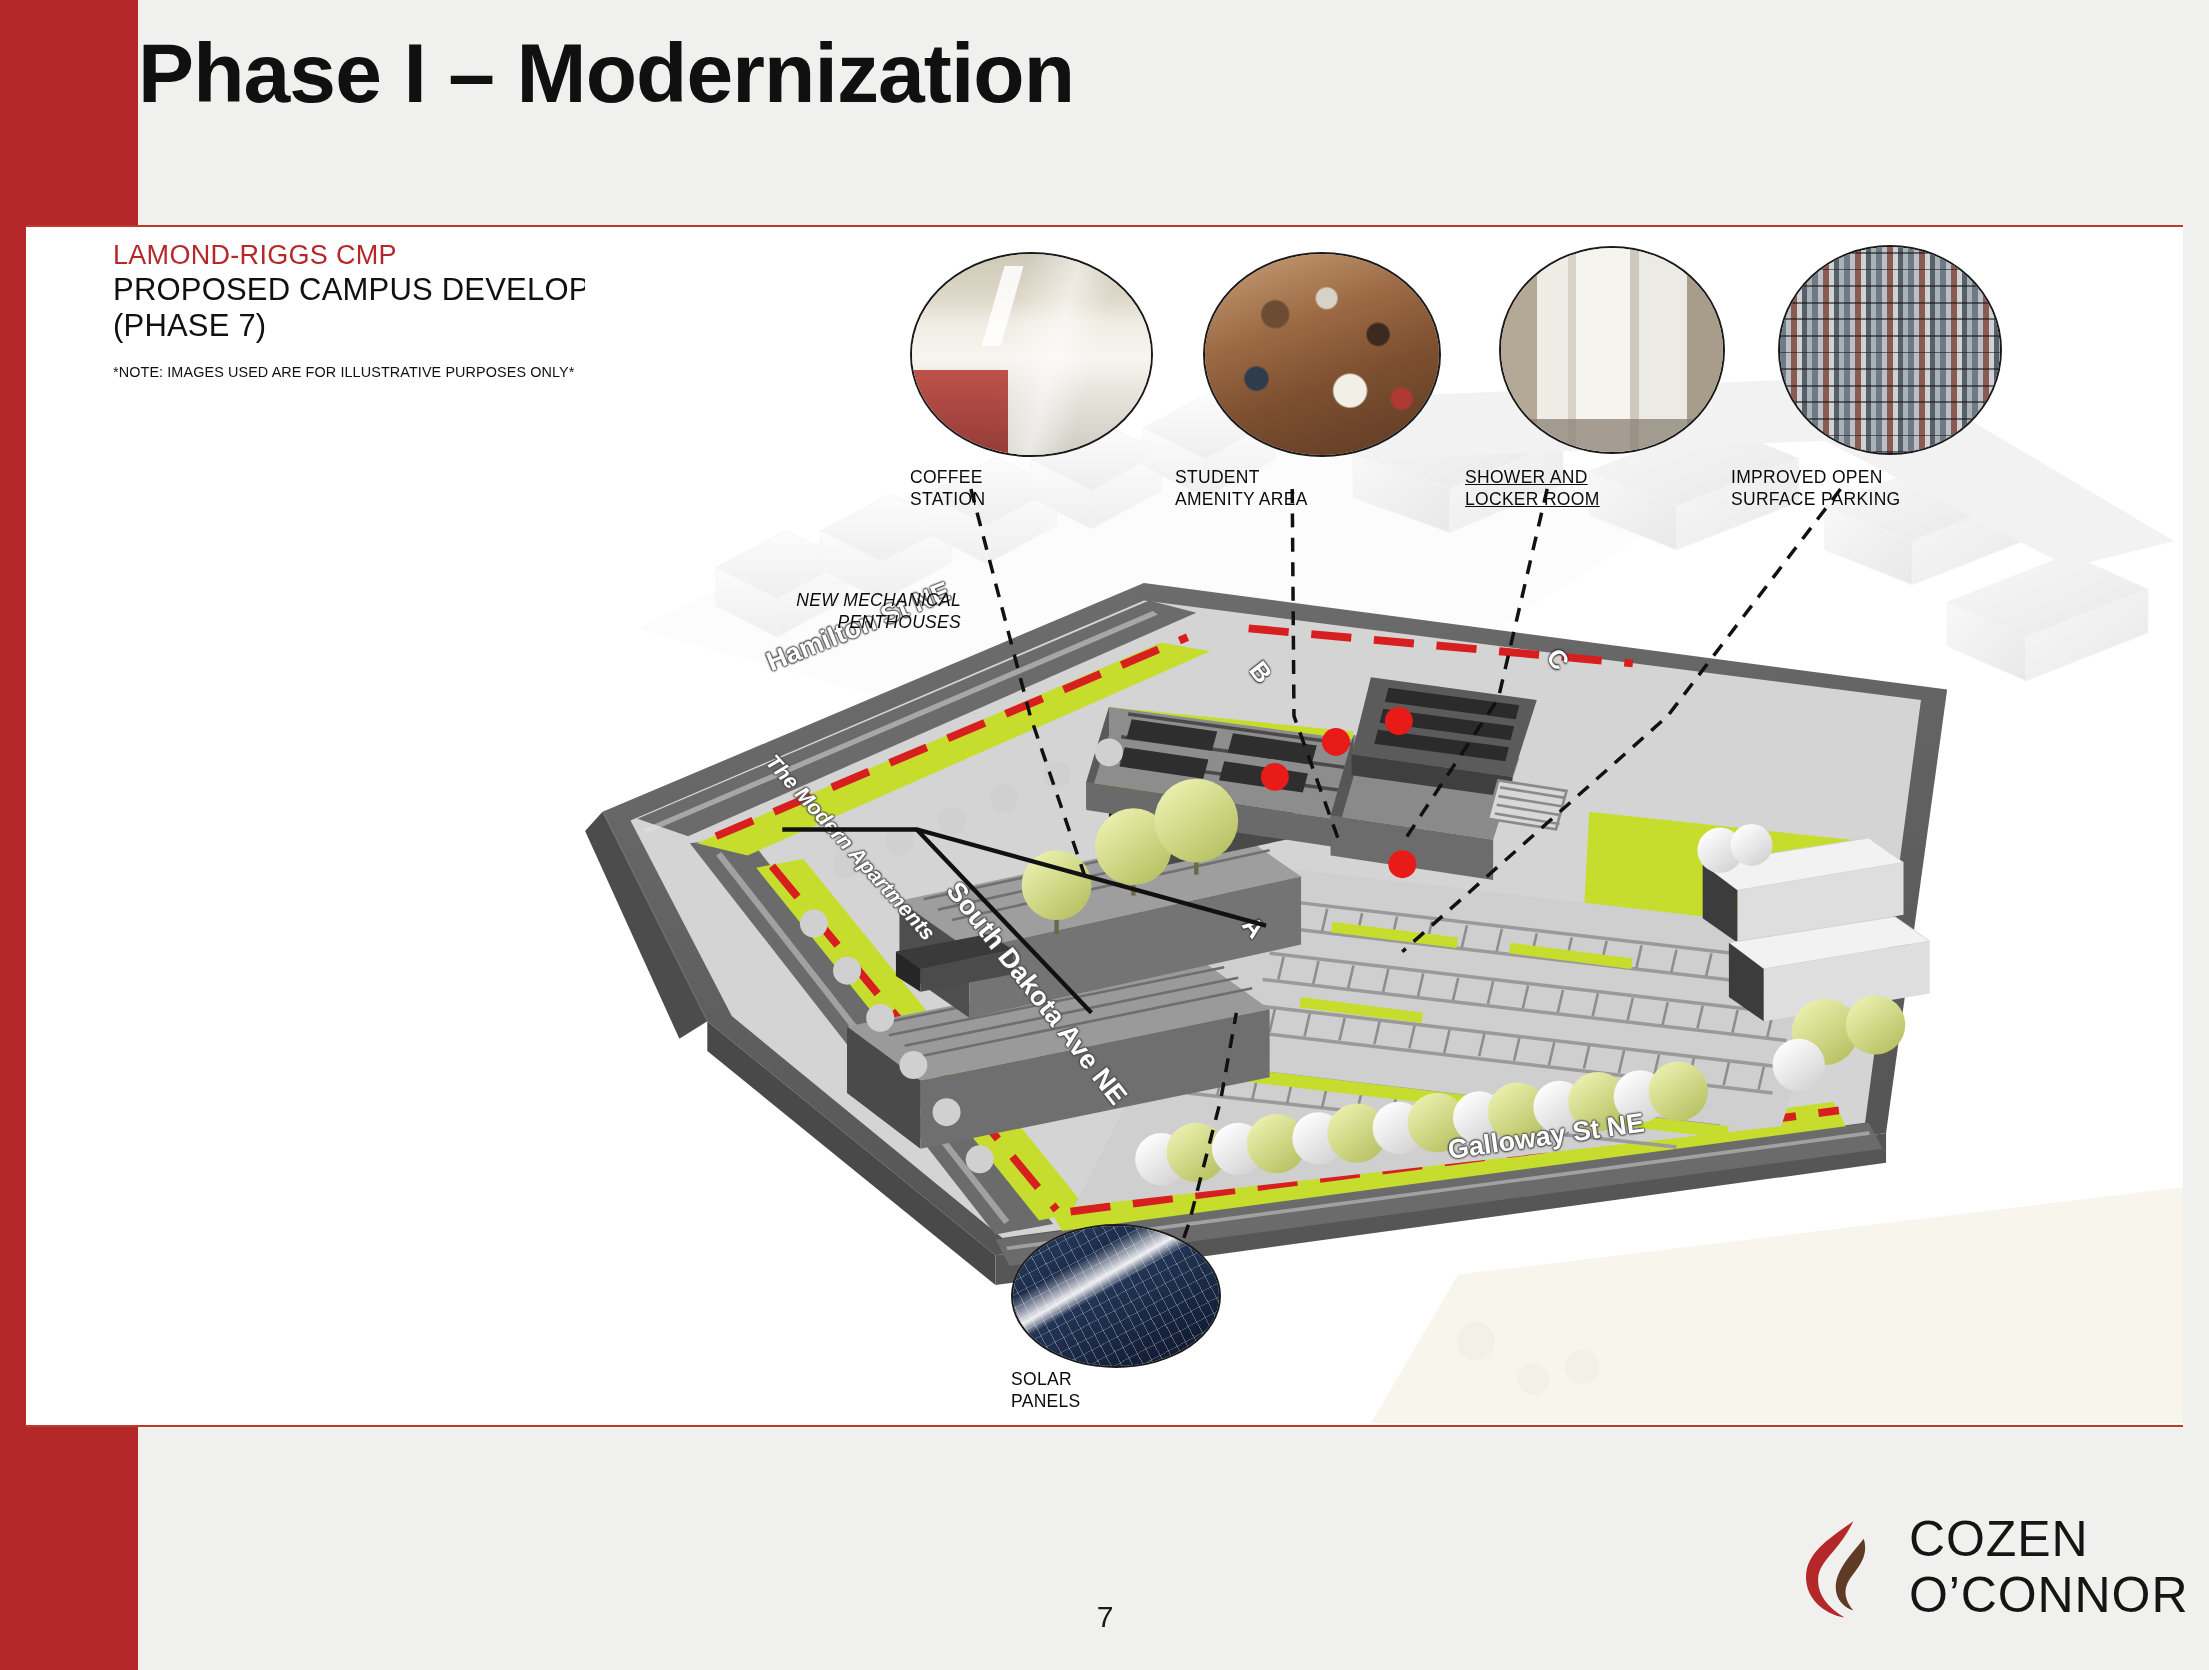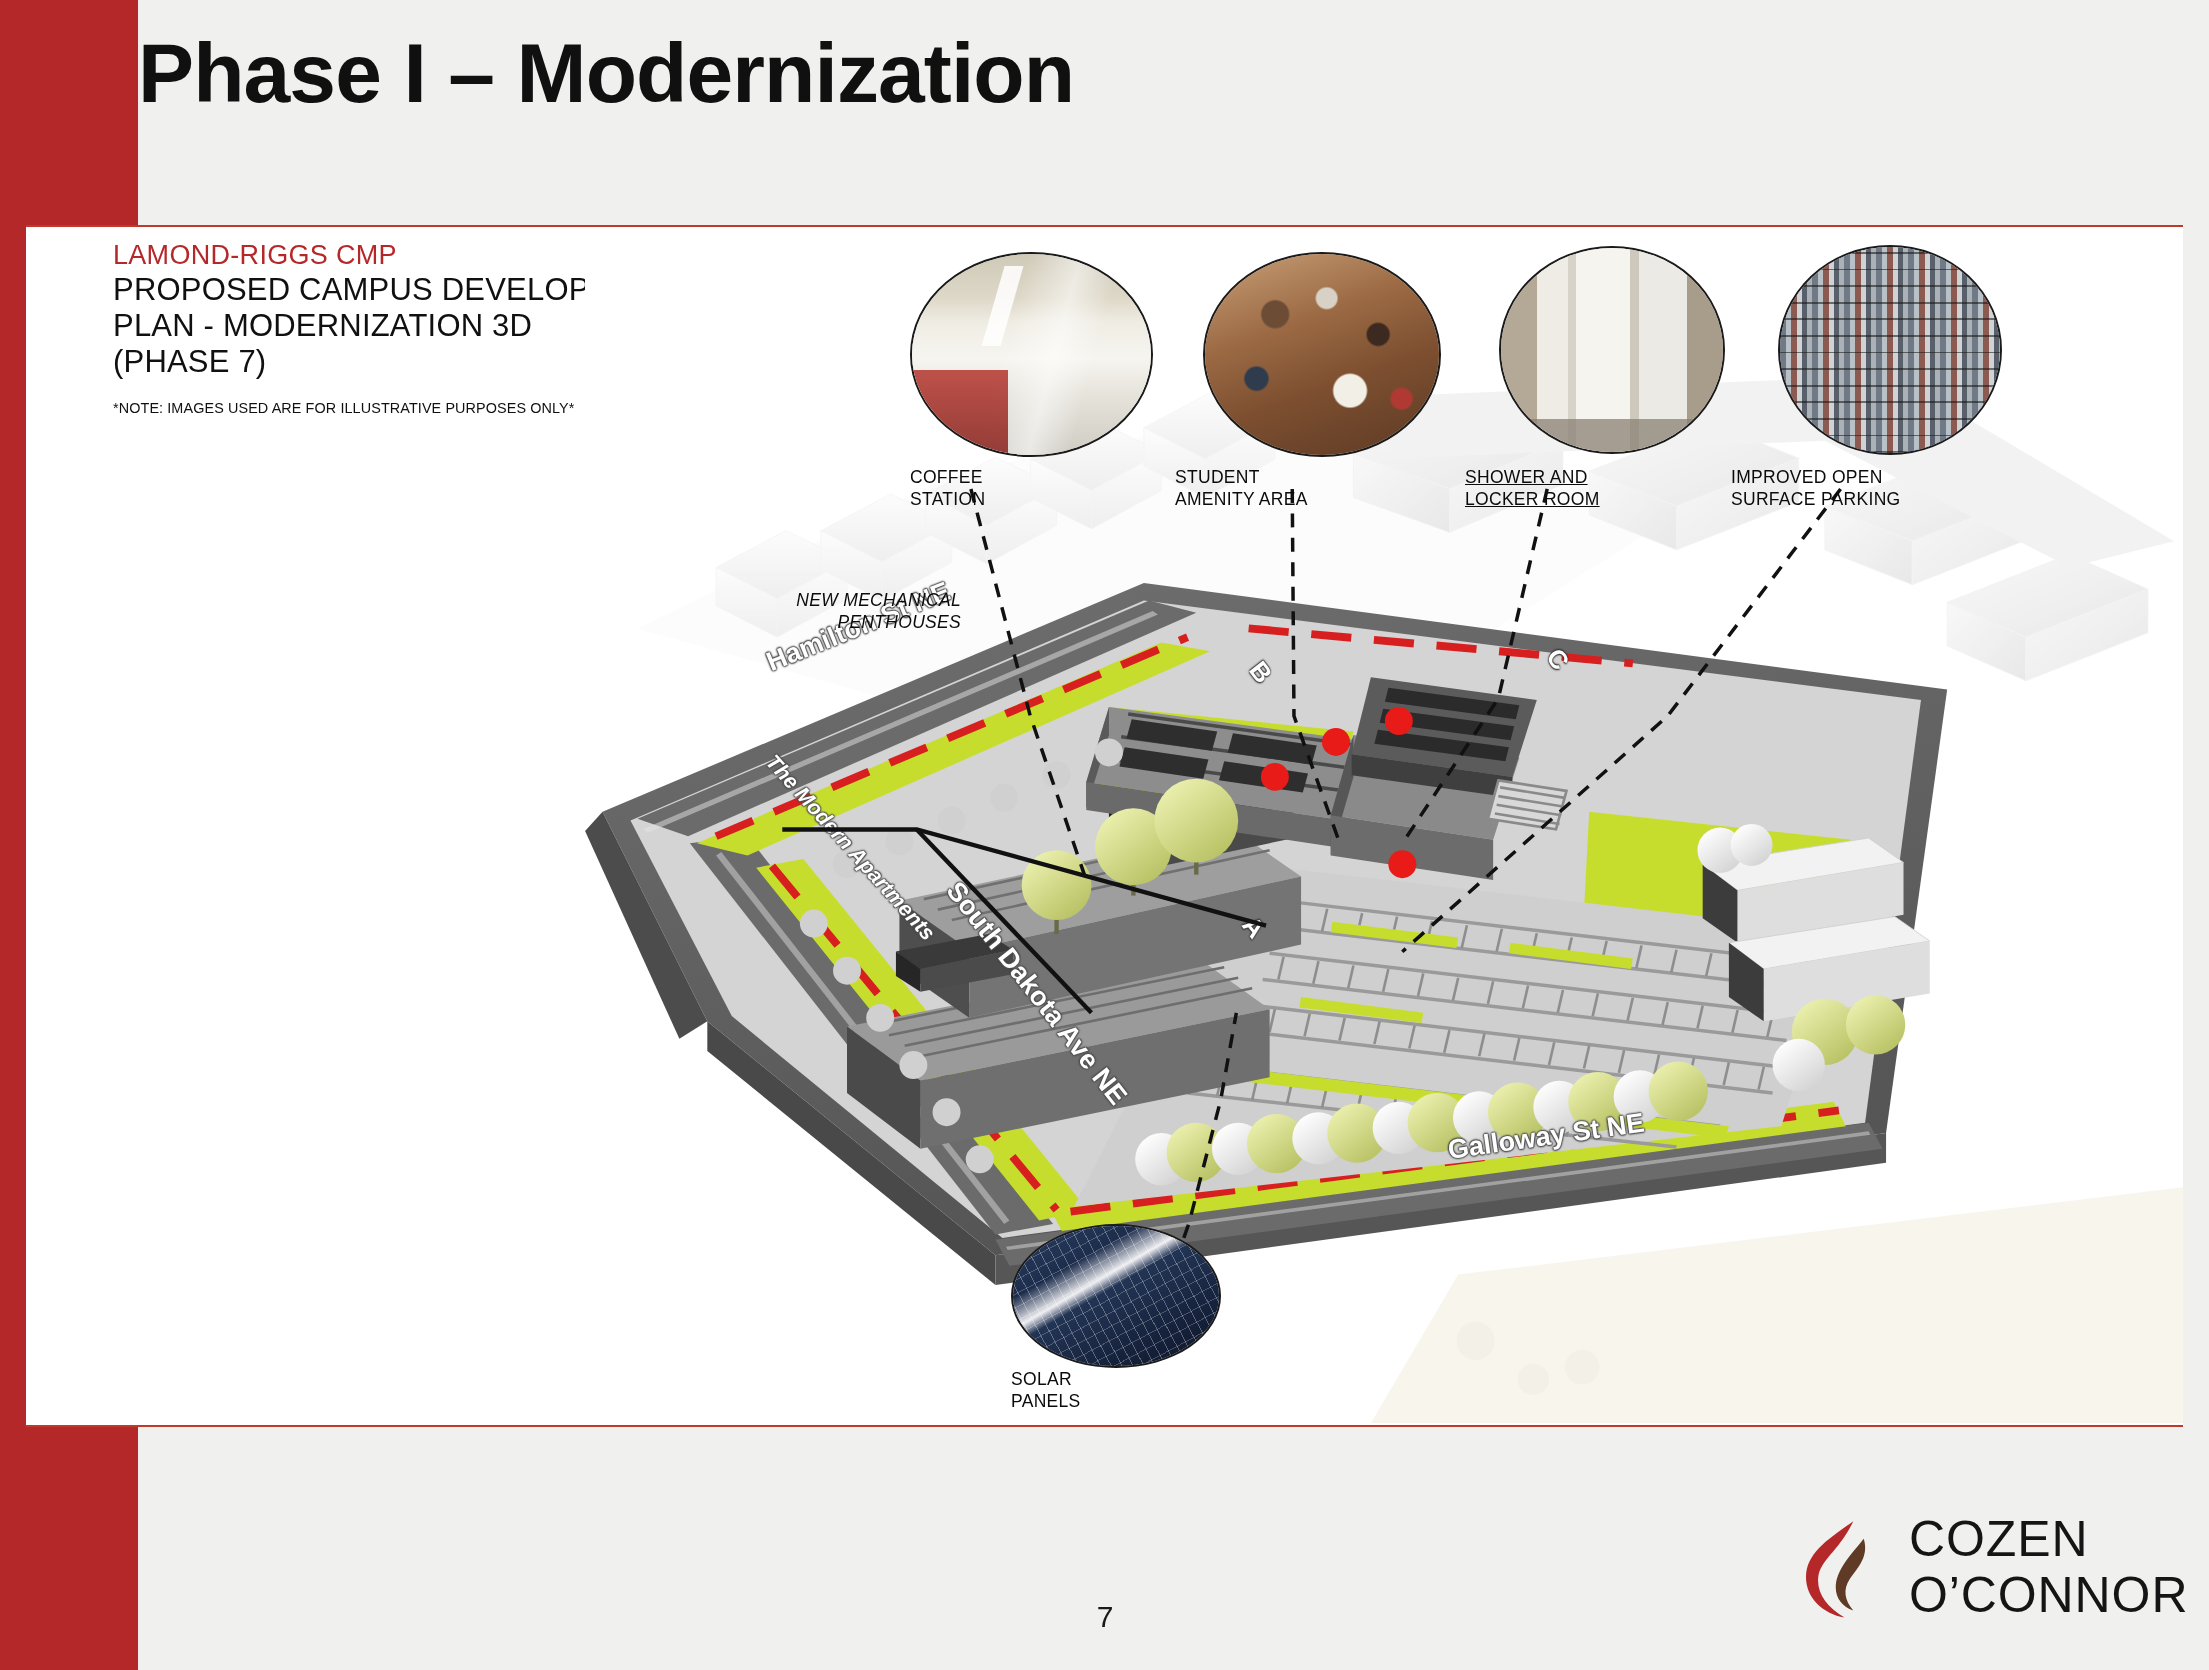--- a/index.html
+++ b/index.html
@@ -141,21 +141,20 @@
 
 <div class="red-bar"></div>
 
 <div class="slide-title">Phase I – Modernization</div>
 
 <div class="panel">
 
   <div class="tb">
     <div class="cmp">LAMOND-RIGGS CMP</div>
     <div class="l1">PROPOSED CAMPUS DEVELOPMENT</div>
-    <div class="l2">PLAN - MODERNIZATION 3D</div>
     <div class="l3">(PHASE 7)</div>
     <div class="note">*NOTE: IMAGES USED ARE FOR ILLUSTRATIVE PURPOSES ONLY*</div>
   </div>
 
   <div class="render">
     <div class="render-bg"></div>
     <svg class="site" width="1598" height="1170" viewBox="0 0 1830 1340">
       <defs>
         <linearGradient id="padG" x1="0" y1="0" x2="0.3" y2="1">
           <stop offset="0" stop-color="#6f6f6f"></stop>

